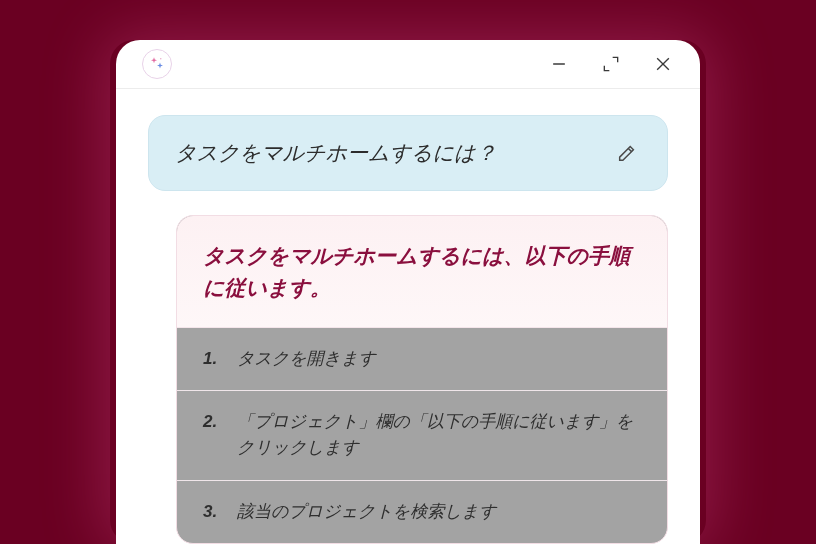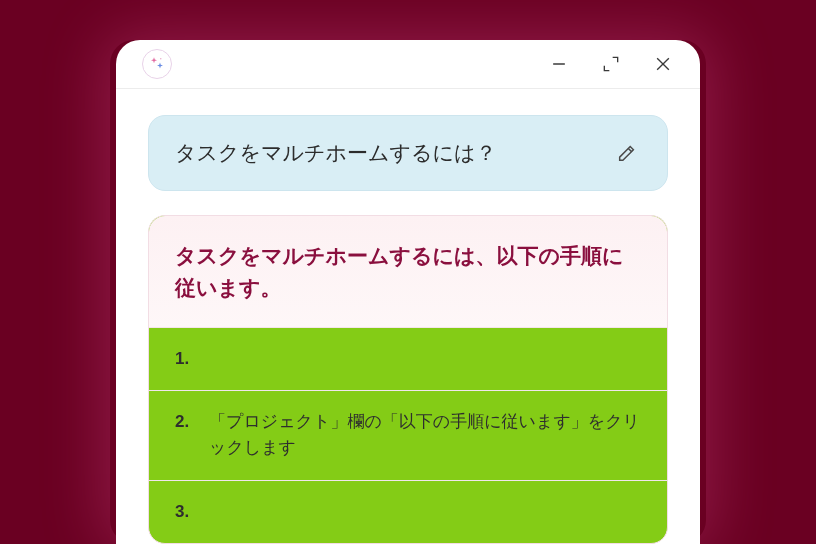--- a/index.html
+++ b/index.html
@@ -31,38 +31,39 @@
   .app-icon {
     width: 30px; height: 30px; border-radius: 50%;
     border: 1px solid #e8d2e8;
     display: flex; align-items: center; justify-content: center;
     background: #fff;
   }
   .sparkle { width: 18px; height: 18px; }
   .win-controls { display: flex; align-items: center; gap: 30px; color: #444; }
   .win-controls .ctl { width: 22px; height: 22px; display: flex; align-items: center; justify-content: center; cursor: pointer; }
   .win-controls svg { width: 20px; height: 20px; stroke: #3a3a3a; stroke-width: 1.6; fill: none; }
-  .content { padding: 26px 32px 0 32px; }
+  .content { padding: 26px 32px 0 32px; font-style: italic; }
   .query-box {
     background: #d9eef5;
     border: 1px solid #cde5ee;
     border-radius: 17px;
     padding: 22px 26px;
     display: flex; align-items: center; justify-content: space-between;
     gap: 16px;
   }
   .query-text { font-size: 21px; color: #2c2c2c; line-height: 1.4; }
   .pencil { width: 28px; height: 28px; display: flex; align-items: center; justify-content: center; cursor: pointer; flex-shrink:0;}
   .pencil svg { width: 22px; height: 22px; stroke: #4a4a4a; stroke-width: 1.6; fill: none; }
   .answer-card {
     margin-top: 24px;
     border: 1px solid #f2dde4;
     border-radius: 17px;
     overflow: hidden;
-    background: #84cc16;
+    background: #a3a3a3;
+    margin-left: 28px;
   }
   .answer-header {
     background: linear-gradient(#fdf1f3,#fef7f8);
     padding: 24px 26px 22px 26px;
     border-bottom: 1px solid #f4e5ea;
   }
   .answer-header h2 {
     color: #8a0f3e;
     font-size: 21px; line-height: 1.55; font-weight: 700;
   }
@@ -124,25 +125,27 @@
       </div>
     </div>
 
     <div class="answer-card">
       <div class="answer-header">
         <h2>タスクをマルチホームするには、以下の手順に従います。</h2>
       </div>
       <ol class="steps">
         <li>
           <span class="step-num">1.</span>
+          <span>タスクを開きます</span>
         </li>
         <li>
           <span class="step-num">2.</span>
           <span>「プロジェクト」欄の「以下の手順に従います」をクリックします</span>
         </li>
         <li>
           <span class="step-num">3.</span>
+          <span>該当のプロジェクトを検索します</span>
         </li>
       </ol>
     </div>
 
   </div>
 </div>
 
 </body></html>

